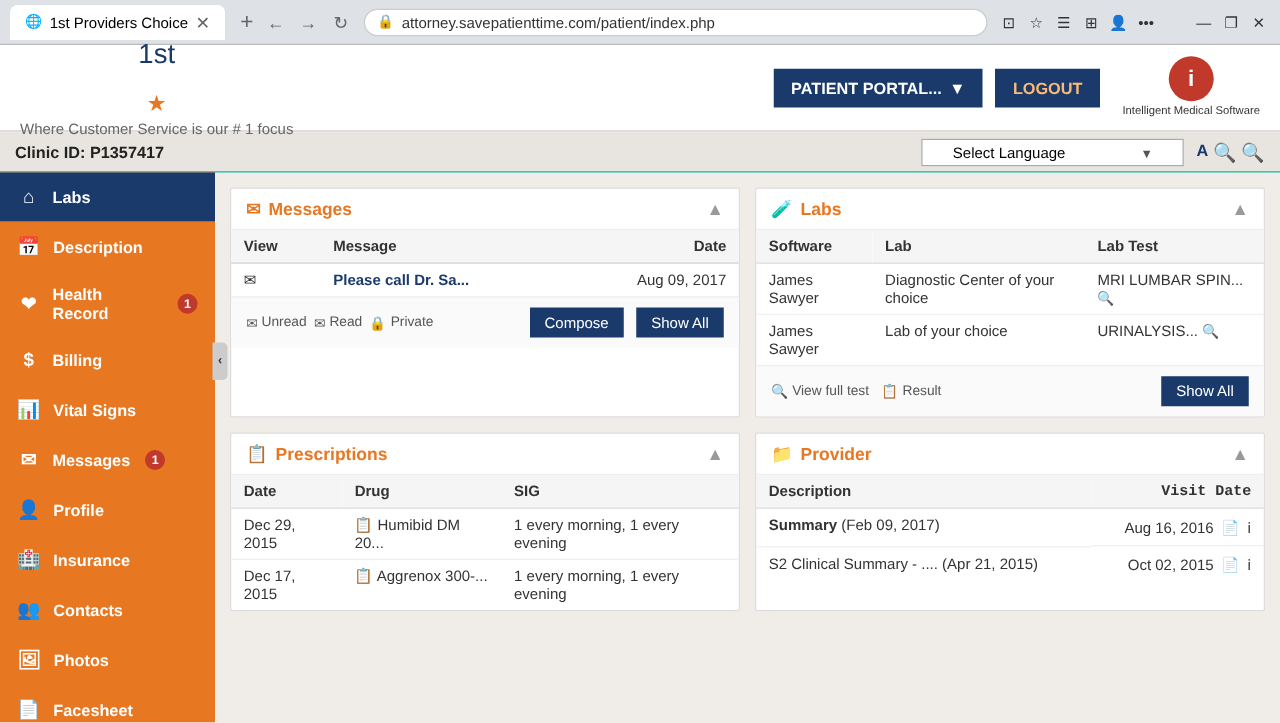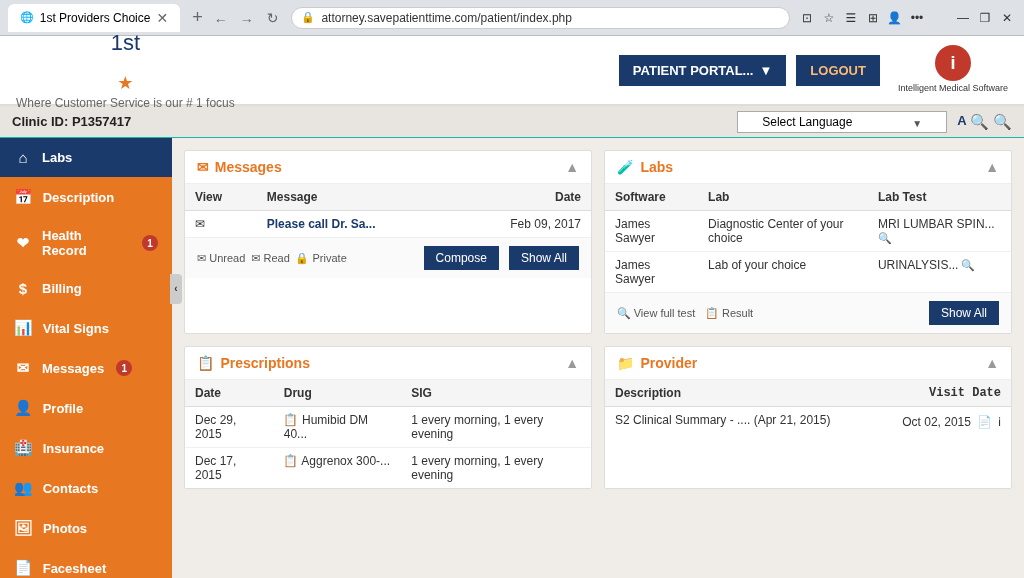--- a/index.html
+++ b/index.html
@@ -219,21 +219,21 @@
             <tr>
               <th>View</th>
               <th>Message</th>
               <th style="text-align:right;">Date</th>
             </tr>
           </thead>
           <tbody>
             <tr>
               <td><span>✉</span></td>
               <td><span class="msg-subject">Please call Dr. Sa...</span></td>
-              <td style="text-align:right;">Feb 09, 2017</td>
+              <td style="text-align:right;">Aug 09, 2017</td>
             </tr>
           </tbody>
         </table>
       </div>
       <div class="card-footer">
         <div class="footer-legend">
           <span>✉ <span>Unread</span></span>
           <span>✉ <span>Read</span></span>
           <span>🔒 <span>Private</span></span>
         </div>
@@ -295,21 +295,21 @@
           <thead>
             <tr>
               <th>Date</th>
               <th>Drug</th>
               <th>SIG</th>
             </tr>
           </thead>
           <tbody>
             <tr>
               <td>Dec 29, 2015</td>
-              <td>📋 Humibid DM 40...</td>
+              <td>📋 Humibid DM 20...</td>
               <td>1 every morning, 1 every evening</td>
             </tr>
             <tr>
               <td>Dec 17, 2015</td>
               <td>📋 Aggrenox 300-...</td>
               <td>1 every morning, 1 every evening</td>
             </tr>
           </tbody>
         </table>
       </div>
@@ -326,20 +326,24 @@
       <div class="card-body">
         <table class="data-table">
           <thead>
             <tr>
               <th>Description</th>
               <th style="text-align:right;font-family:Liberation Mono, monospace;">Visit Date</th>
             </tr>
           </thead>
           <tbody>
             <tr>
+              <td><strong>Summary</strong> (Feb 09, 2017)</td>
+              <td style="text-align:right; display:flex; align-items:center; justify-content:flex-end; gap:6px;">Aug 16, 2016 <span style="cursor:pointer;">📄</span><span style="cursor:pointer;">ℹ</span></td>
+            </tr>
+            <tr>
               <td>S2 Clinical Summary - .... (Apr 21, 2015)</td>
               <td style="text-align:right; display:flex; align-items:center; justify-content:flex-end; gap:6px;">Oct 02, 2015 <span style="cursor:pointer;">📄</span><span style="cursor:pointer;">ℹ</span></td>
             </tr>
           </tbody>
         </table>
       </div>
     </div>
 
   </div>
 </div>

